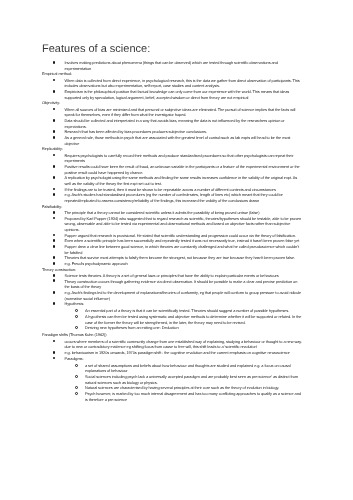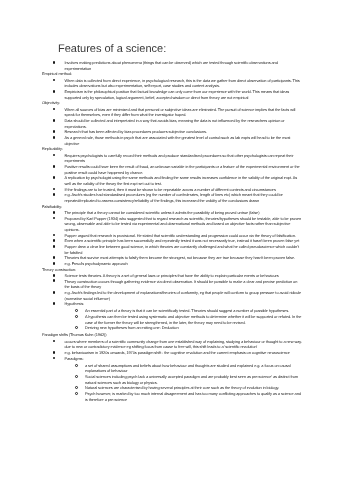--- a/index.html
+++ b/index.html
@@ -4,21 +4,21 @@
 <title>Features of a science</title>
 <style>
   html,body{margin:0;padding:0;background:#ffffff;}
   body{width:353px;height:500px;overflow:hidden;
        font-family:"Liberation Sans",sans-serif;color:#000;
        -webkit-font-smoothing:antialiased;text-rendering:geometricPrecision;}
   #page{position:relative;width:353px;height:500px;background:#fff;}
   .doc{position:absolute;left:42px;top:37.5px;width:265px;}
   #content{position:absolute;left:0;top:22.6px;width:260.5px;}
   h1.title{font-size:11.0px;font-weight:400;color:#3a3a3a;margin:0;
-           line-height:14px;padding-top:4.5px;position:absolute;left:16px;top:0;white-space:nowrap;}
+           line-height:14px;padding-top:4.5px;position:absolute;left:0;top:0;white-space:nowrap;}
   .row{font-size:3.9px;letter-spacing:-0.07px;line-height:5.665px;color:#1a1a1a;position:relative;
        text-align:left;}
   .heading{padding-left:0px;}
   .lvl1{padding-left:22.5px;}
   .lvl2{padding-left:43px;}
   .nest-top{margin-top:1.4px;}
   .nest-bot{margin-bottom:1.4px;}
   .after-head{margin-top:0.6px;}
   .bul{position:absolute;left:10.6px;top:0.9px;width:2.9px;height:2.9px;border-radius:50%;background:#1a1a1a;font-size:0;line-height:0;overflow:hidden;}
   .bul2{position:absolute;left:32.9px;top:0.95px;width:2.8px;height:2.8px;border-radius:50%;border:0.55px solid #1a1a1a;box-sizing:border-box;background:transparent;font-size:0;line-height:0;overflow:hidden;}

